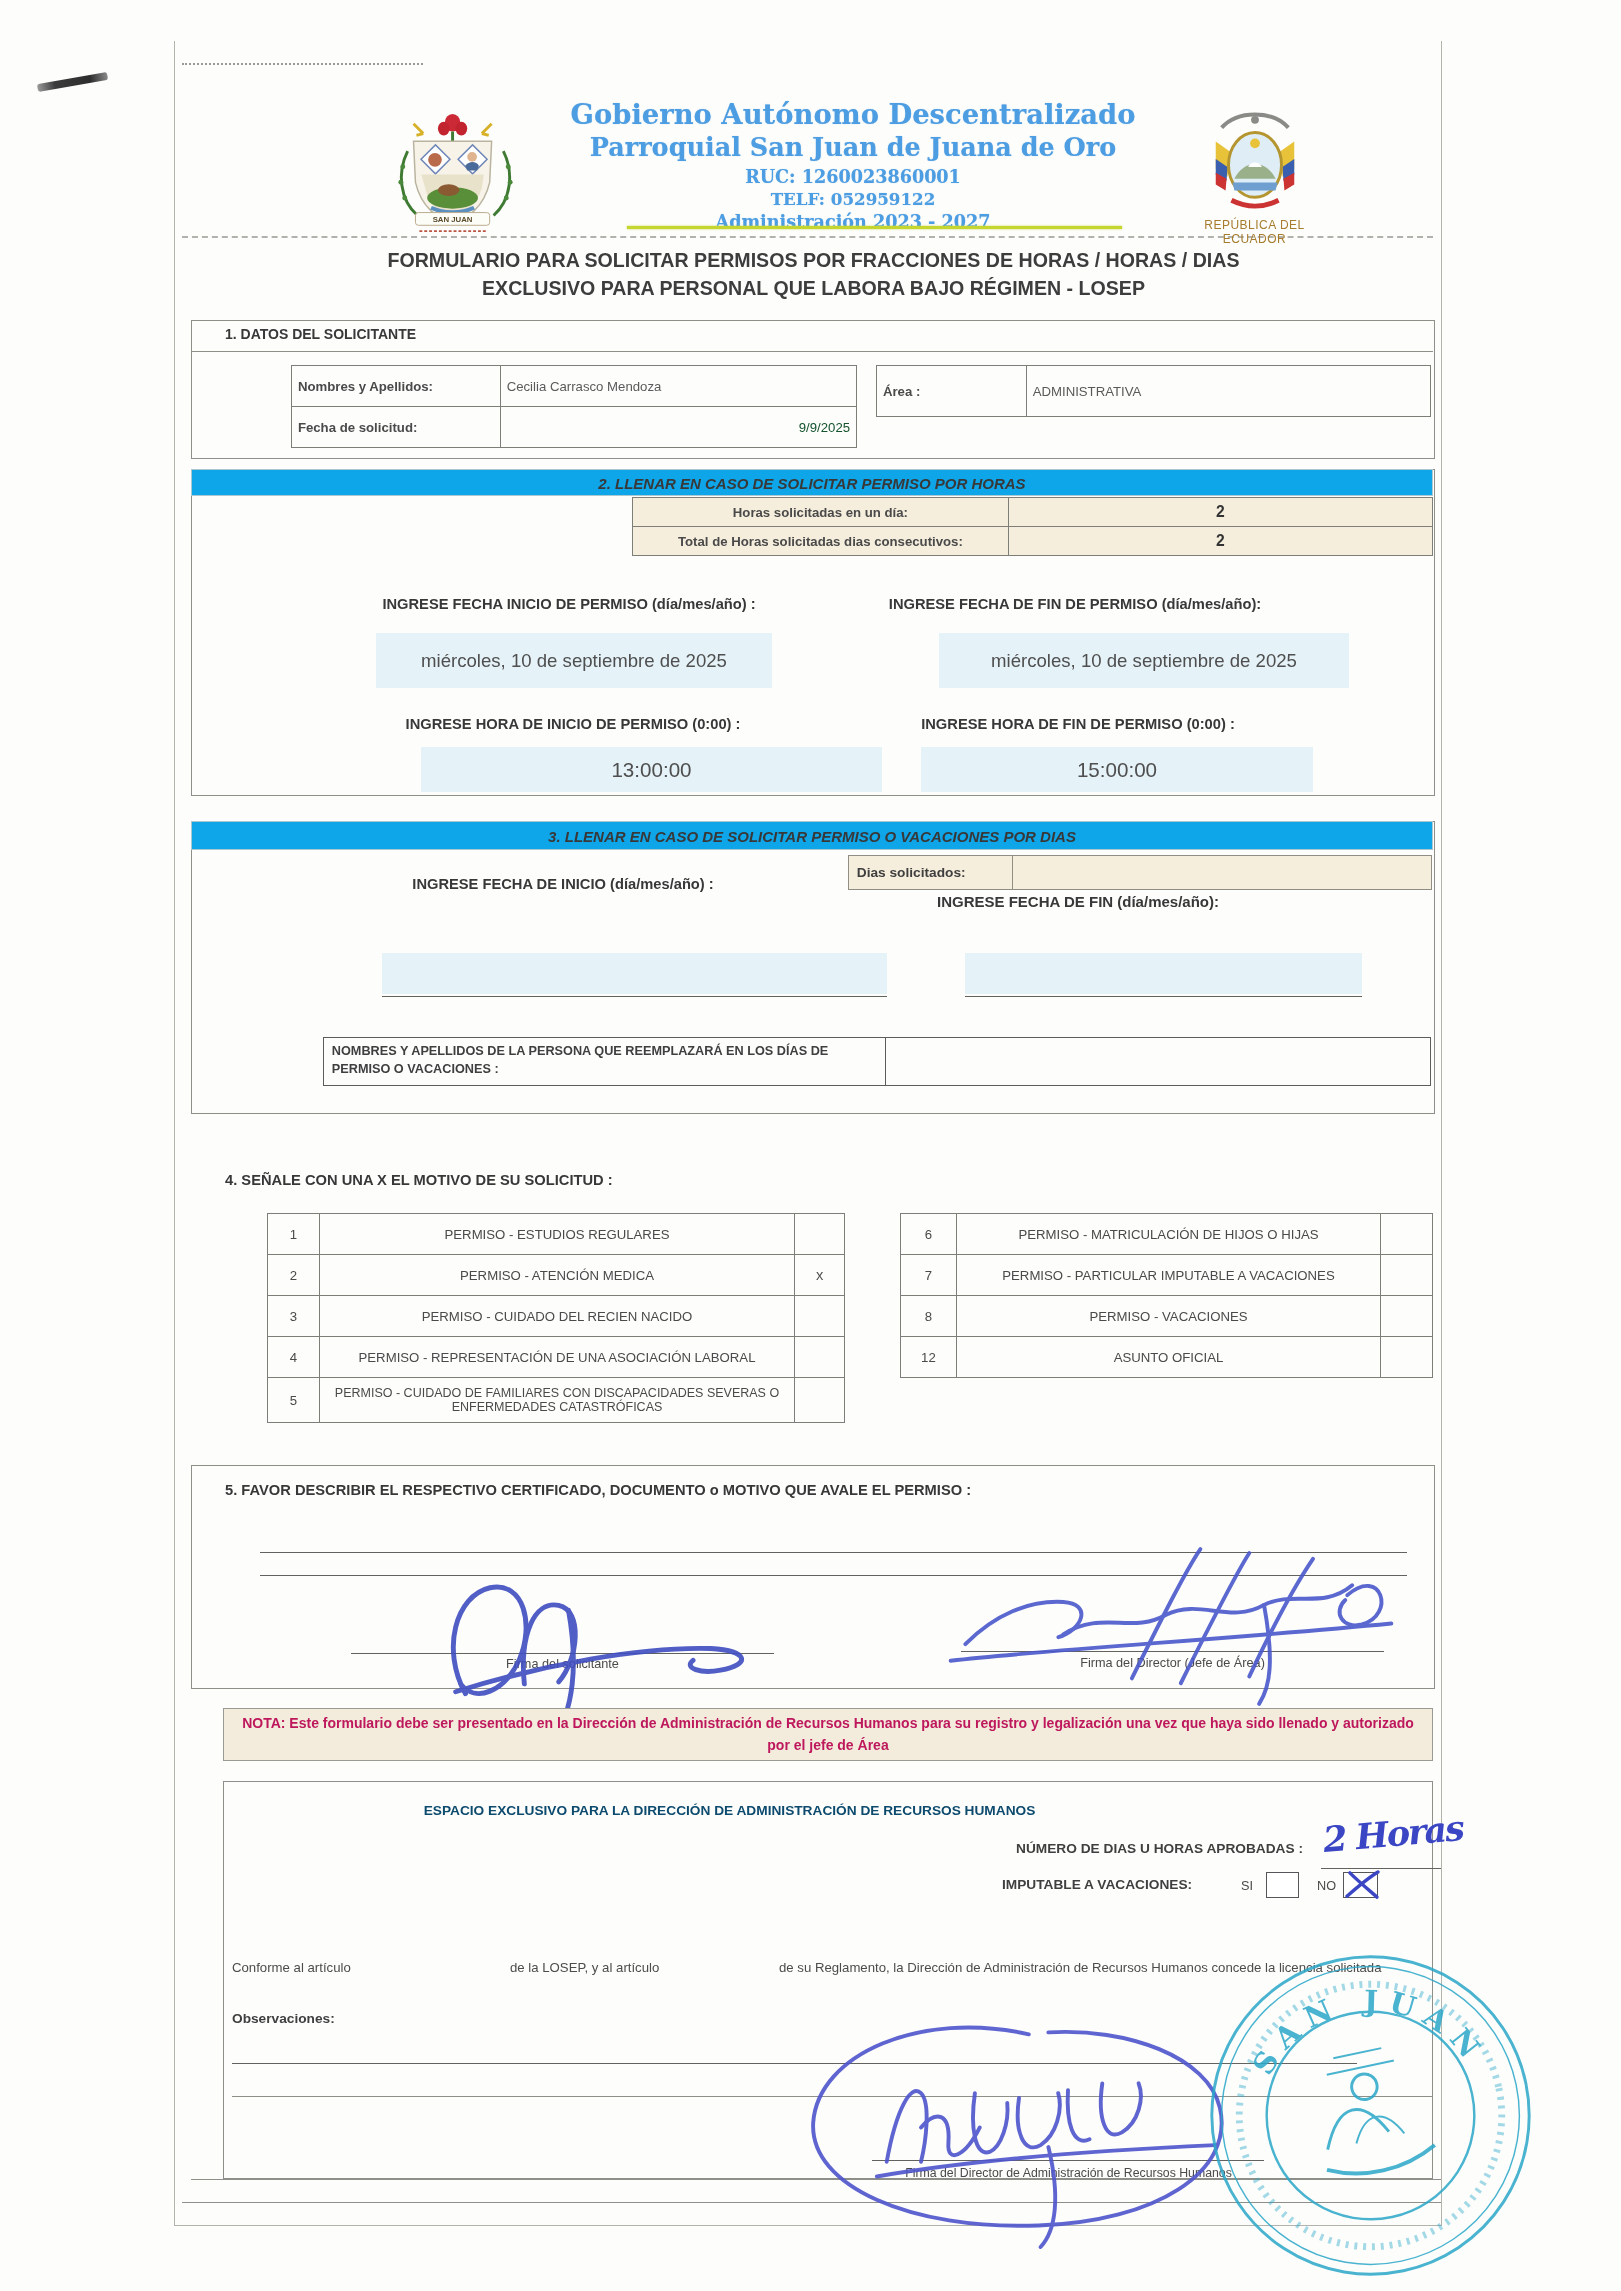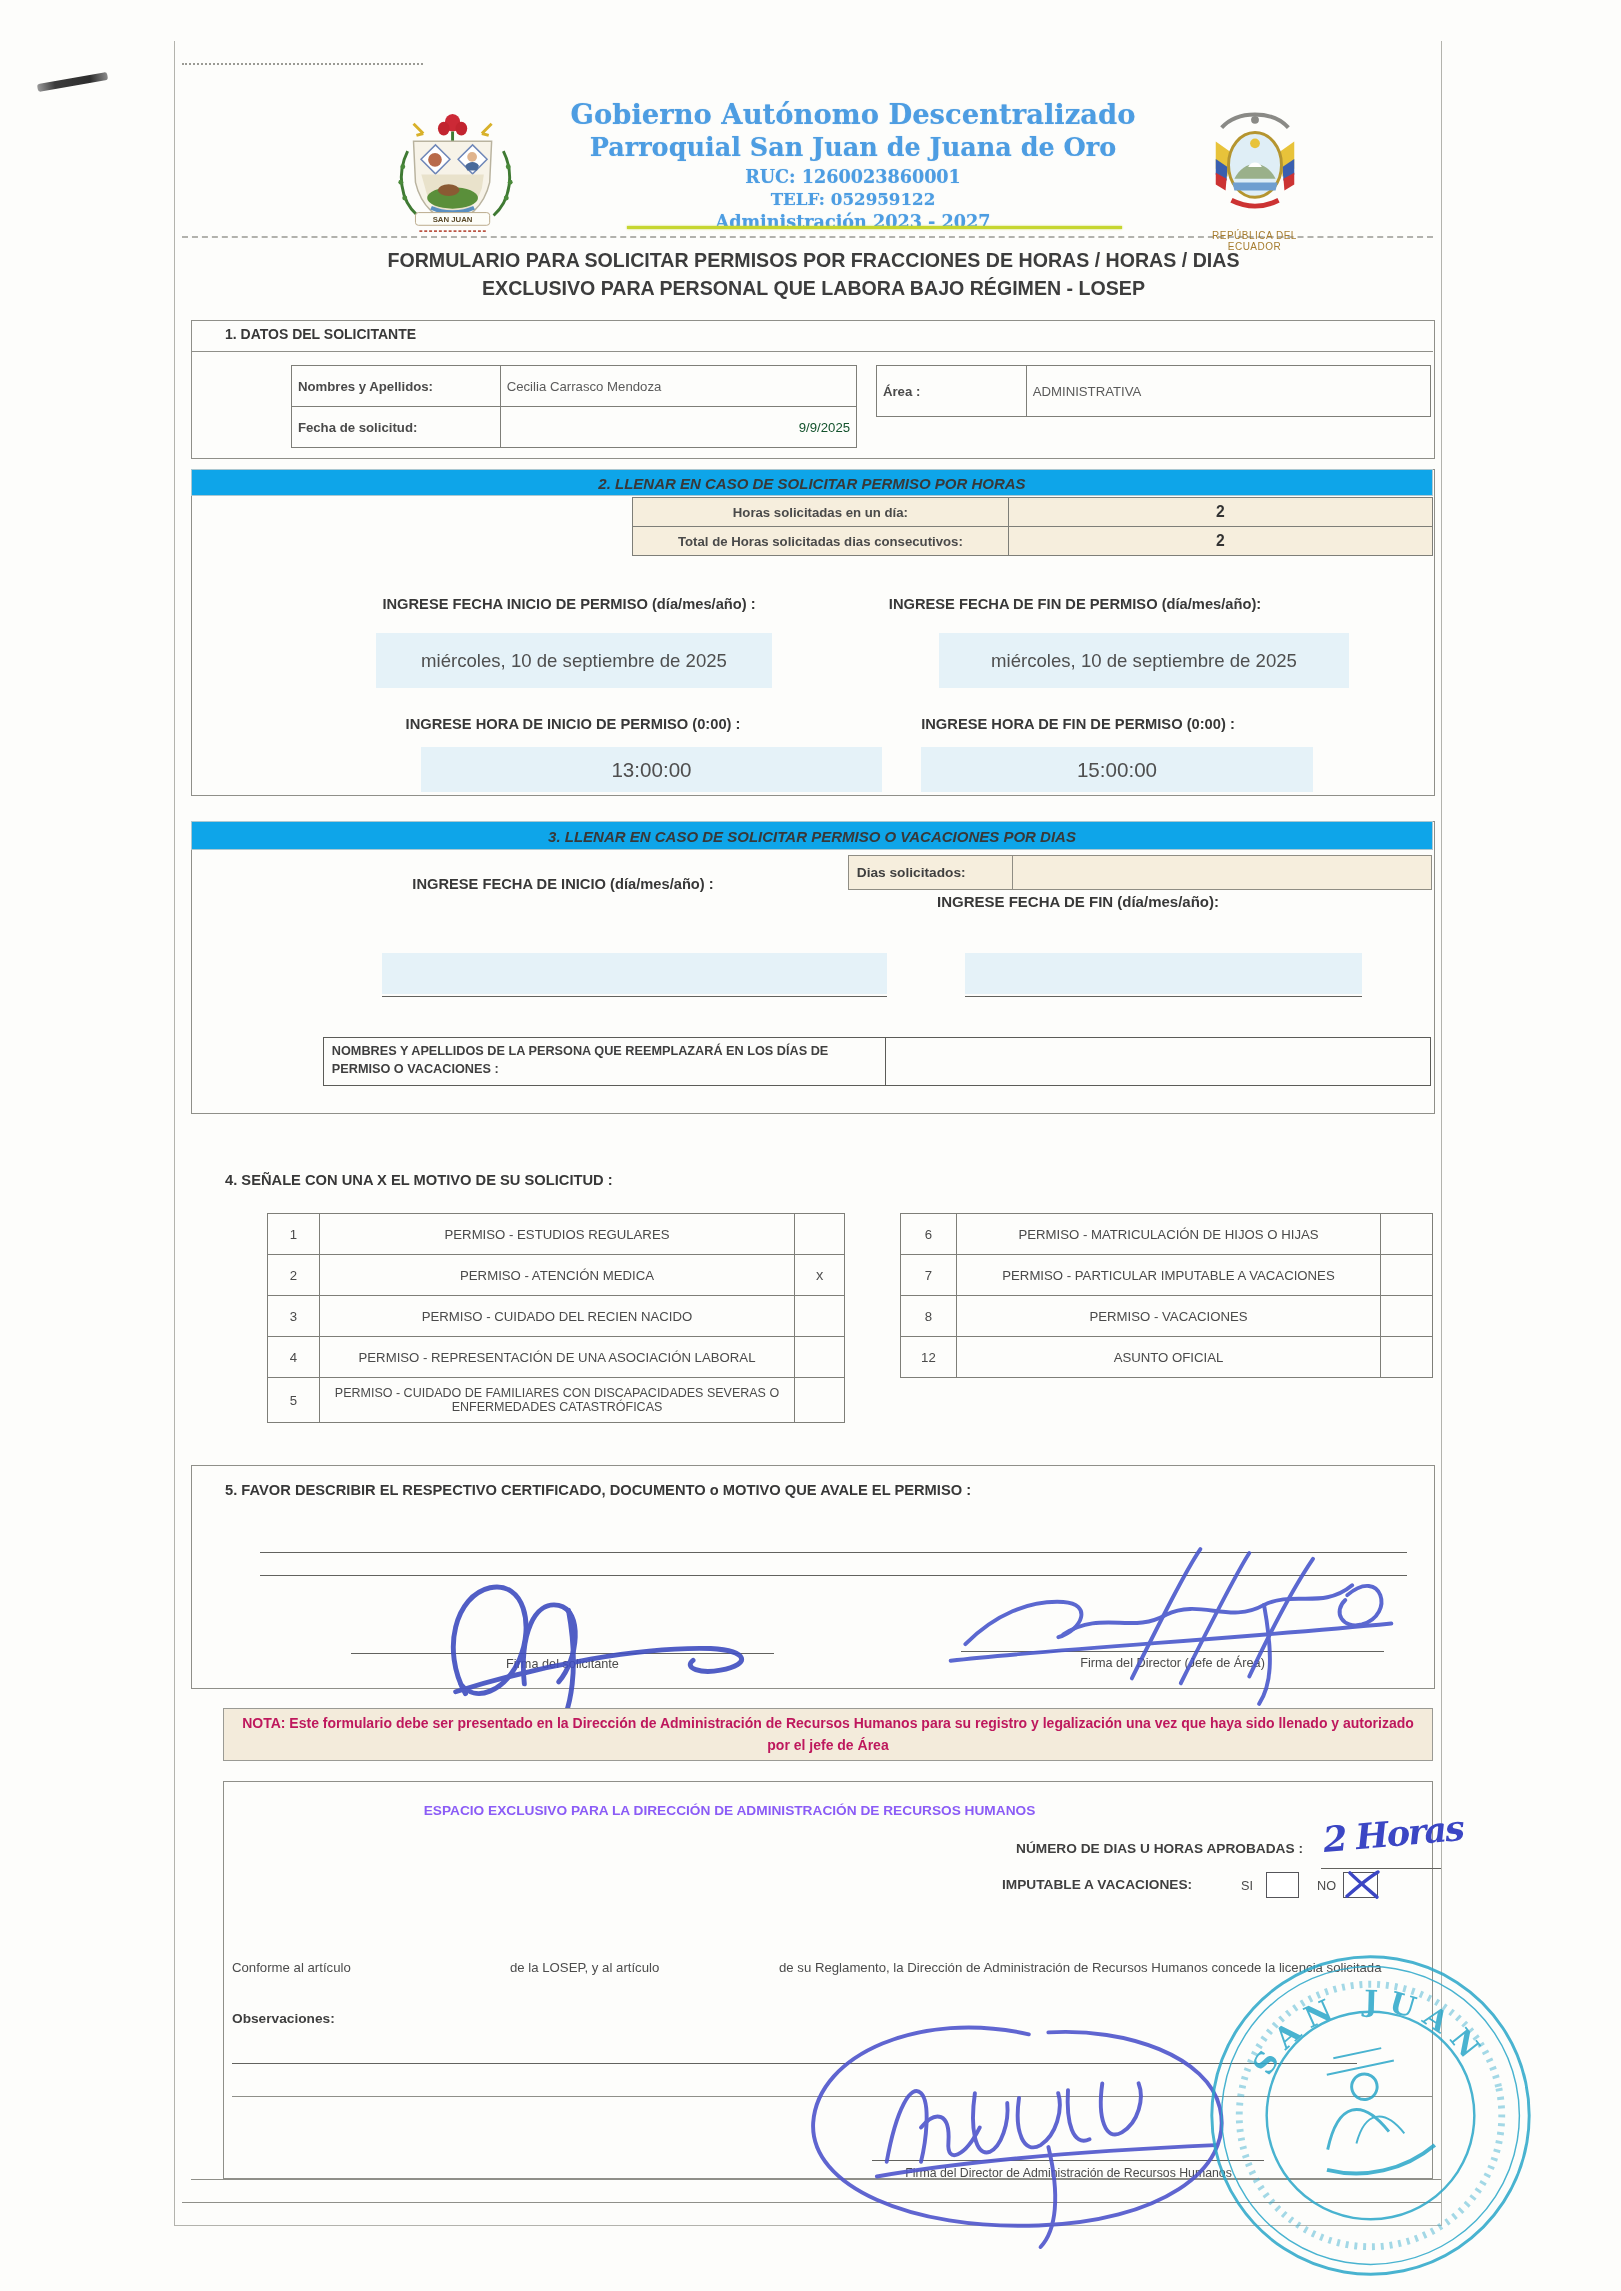--- a/index.html
+++ b/index.html
@@ -87,21 +87,21 @@
     <path d="M 92,34 L 78,44 L 80,70 L 92,62 Z" fill="#e8c33a"></path>
     <path d="M 92,52 L 80,60 L 81,74 L 92,68 Z" fill="#3a5fae"></path>
     <path d="M 92,66 L 81,72 L 82,84 L 92,78 Z" fill="#cc3333"></path>
     <ellipse cx="52" cy="58" rx="27" ry="33" fill="#dfeef6" stroke="#b5952f" stroke-width="3"></ellipse>
     <circle cx="52" cy="36" r="5" fill="#e8c33a"></circle>
     <path d="M 31,72 C 41,52 63,52 73,72 Z" fill="#9ab08a"></path>
     <path d="M 45,60 C 48,54 56,54 59,60 Z" fill="#fff"></path>
     <path d="M 29,76 L 75,76 L 73,84 L 31,84 Z" fill="#6f9fd0"></path>
     <path d="M 28,94 C 44,102 60,102 76,94" stroke="#cc3333" stroke-width="5" fill="none"></path>
   </svg>
-  <div class="abs ctr" style="left:1184px;top:230px;width:141px;font-size:10px;letter-spacing:0.5px;color:#a67c2e;">REPÚBLICA DEL ECUADOR</div>
+  <div class="abs ctr" style="left:1184px;top:218px;width:141px;font-size:12px;letter-spacing:0.5px;color:#a67c2e;">REPÚBLICA DEL ECUADOR</div>
 
   <div class="abs ctr" style="left:196px;top:249px;width:1235px;">
     <div class="b" style="font-size:19.6px;color:#3d3d3d;">FORMULARIO PARA SOLICITAR PERMISOS  POR FRACCIONES DE HORAS / HORAS / DIAS</div>
     <div class="b" style="font-size:19.6px;color:#3d3d3d;margin-top:4.9px;">EXCLUSIVO PARA PERSONAL QUE LABORA BAJO RÉGIMEN - LOSEP</div>
   </div>
 
   <div class="abs box" style="left:191px;top:320px;width:1242px;height:137px;"></div>
   <div class="abs" style="left:191px;top:320px;width:1242px;height:31px;border-bottom:1px solid #8f8f89;"></div>
   <div class="abs lbl" style="left:225px;top:326px;font-size:14px;">1. DATOS DEL SOLICITANTE</div>
 
@@ -280,21 +280,21 @@
       <path d="M 335,65 C 345,120 342,148 330,166"></path>
     </g>
   </svg>
 
   <div class="abs" style="left:223px;top:1708px;width:1210px;height:53px;background:#f3ebdb;border:1px solid #9a9a94;
               box-sizing:border-box;display:flex;align-items:center;justify-content:center;">
     <div class="b ctr" style="font-size:14px;line-height:1.55;padding:0 11.8px;color:#be185d;">NOTA:  Este formulario debe ser presentado en la Dirección de Administración de Recursos Humanos para su registro y legalización una vez que haya sido llenado y autorizado por el jefe de Área</div>
   </div>
 
   <div class="abs" style="left:223px;top:1781px;width:1210px;height:398px;border:1px solid #8f8f89;box-sizing:border-box;"></div>
-  <div class="abs ctr b" style="left:223px;top:1803px;width:1013px;font-size:13.7px;color:#8b5cf6;">ESPACIO EXCLUSIVO PARA LA DIRECCIÓN DE ADMINISTRACIÓN DE RECURSOS HUMANOS</div>
+  <div class="abs ctr b" style="left:223px;top:1803px;width:1013px;font-size:13.7px;color:#0c4a6e;">ESPACIO EXCLUSIVO PARA LA DIRECCIÓN DE ADMINISTRACIÓN DE RECURSOS HUMANOS</div>
 
   <div class="abs rt b" style="left:882px;top:1841px;width:421px;font-size:13.7px;">NÚMERO DE DIAS U HORAS APROBADAS :</div>
   <div class="abs hand" style="left:1323px;top:1813px;font-size:35px;letter-spacing:-2px;transform:rotate(-5deg);white-space:nowrap;">2 Horas</div>
   <div class="abs hl" style="left:1321px;top:1868px;width:120px;"></div>
 
   <div class="abs b" style="left:1002px;top:1877px;font-size:13.7px;">IMPUTABLE A VACACIONES:</div>
   <div class="abs" style="left:1241px;top:1879px;font-size:12.7px;color:#4a4a4a;">SI</div>
   <div class="abs" style="left:1266px;top:1872px;width:33px;height:25.5px;border:1.5px solid #55555a;background:#fff;box-sizing:border-box;"></div>
   <div class="abs" style="left:1317px;top:1879px;font-size:12.7px;color:#4a4a4a;">NO</div>
   <div class="abs" style="left:1343px;top:1872px;width:35px;height:25.5px;border:1.5px solid #55555a;background:#fff;box-sizing:border-box;"></div>

